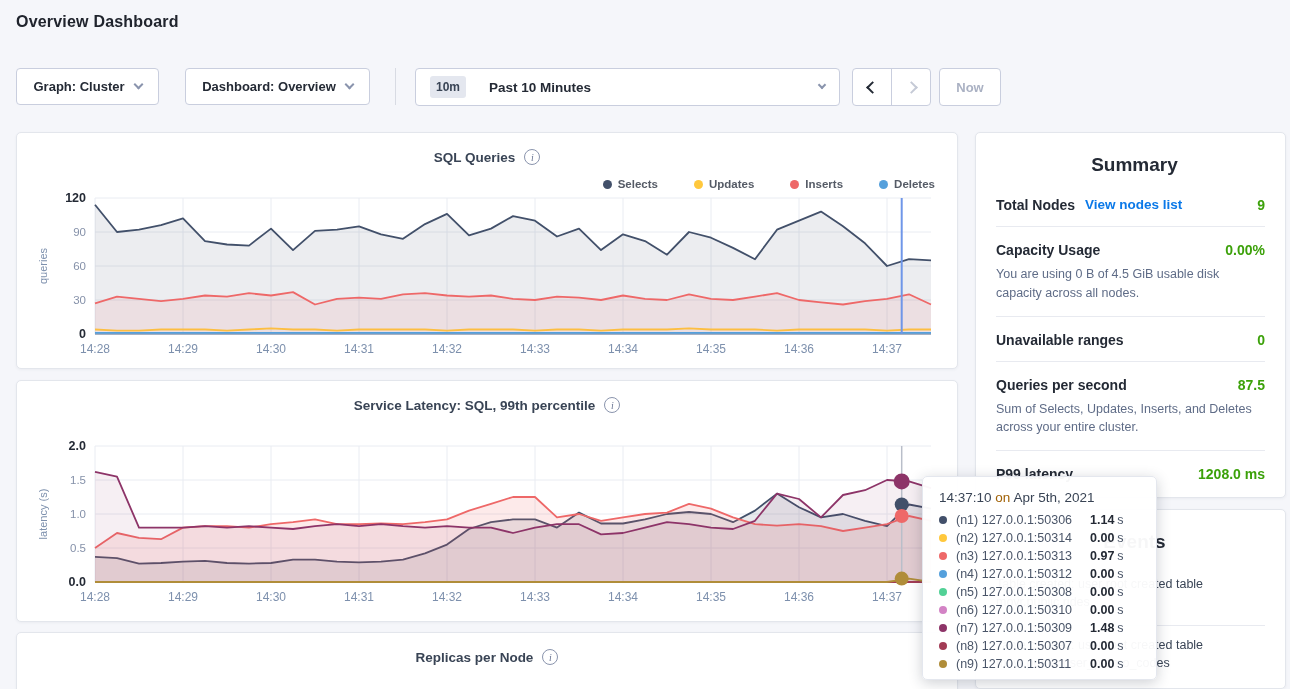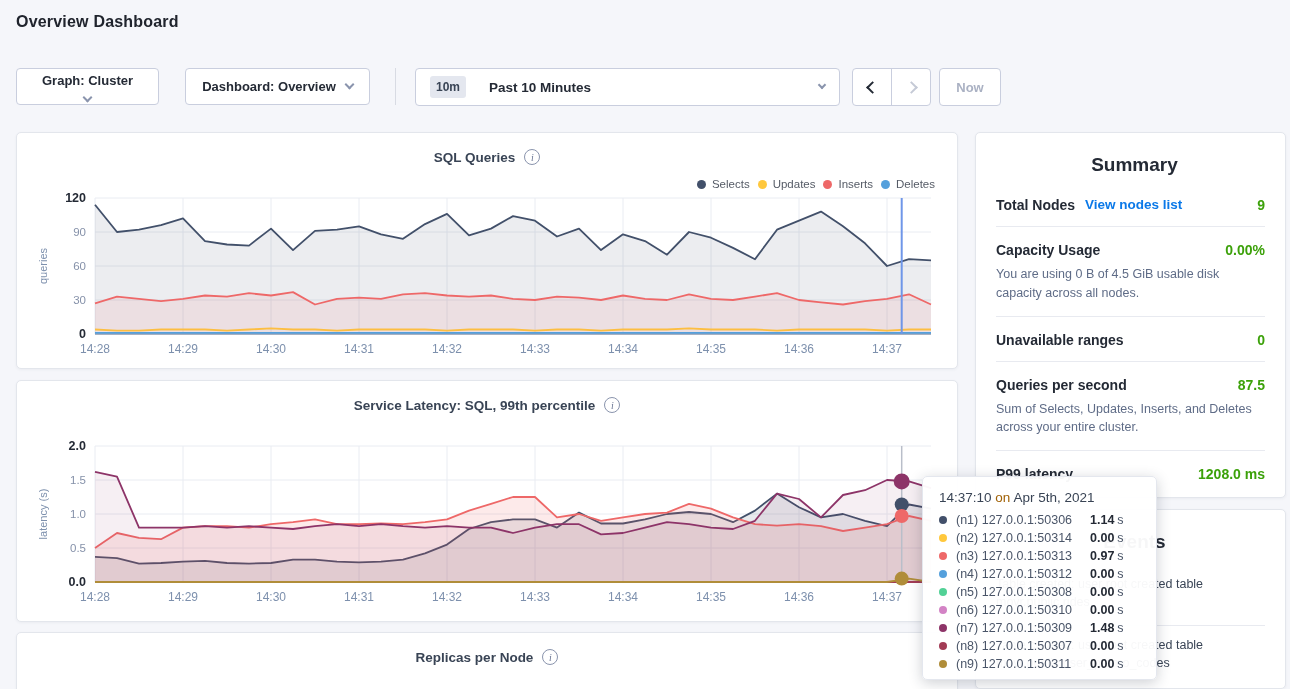--- a/index.html
+++ b/index.html
@@ -3,21 +3,21 @@
 <meta charset="utf-8">
 <style>
   * { margin:0; padding:0; box-sizing:border-box; }
   html,body { width:1290px; height:689px; }
   body { position:relative; overflow:hidden; background:#f5f6fa; font-family:"Liberation Sans", sans-serif; color:#394455; }
 
   .page-title { position:absolute; left:16px; top:13px; font-size:16px; font-weight:600; color:#20242d; letter-spacing:.2px; }
 
   
   .btn { background:#fff; border:1px solid #c9cede; border-radius:4px; font-family:inherit; font-size:13px; font-weight:bold; color:#242a35; cursor:pointer; display:flex; align-items:center; justify-content:center; gap:10px; }
-  .dd1 { position:absolute; left:16px; top:68px; width:143px; height:37px;flex-direction:column; }
+  .dd1 { position:absolute; left:16px; top:68px; width:143px; height:37px; }
   .dd2 { position:absolute; left:185px; top:68px; width:185px; height:37px; }
   .vdiv { position:absolute; left:395px; top:68px; width:1px; height:37px; background:#d8dbe3; }
   .chevron { display:inline-block; width:7px; height:7px; border-right:2px solid #8a94ad; border-bottom:2px solid #8a94ad; transform:rotate(45deg); margin-top:-4px; }
   .timesel { position:absolute; left:415px; top:68px; width:425px; height:38px; justify-content:flex-start; padding:0 14px; }
   .time-badge { background:#e4e7ef; color:#394455; border-radius:3px; font-size:12px; font-weight:bold; padding:4px 6px; margin-right:13px; }
   .time-label { font-size:13.5px; font-weight:bold; color:#242a35; }
   .timesel .chevron { margin-left:auto; width:6px; height:6px; }
   .pager { position:absolute; left:852px; top:68px; width:79px; height:38px; display:flex; background:#fff; border:1px solid #c9cede; border-radius:4px; overflow:hidden; }
   .pager button { flex:1; background:none; border:none; cursor:pointer; display:flex; align-items:center; justify-content:center; }
   .pager .prev { border-right:1px solid #c9cede; }
@@ -28,21 +28,21 @@
   
   .card { position:absolute; background:#fff; border:1px solid #e3e6ec; border-radius:5px; box-shadow:0 1px 3px rgba(40,50,70,.05); }
   .card-chart1 { left:16px; top:132px; width:942px; height:237px; }
   .card-chart2 { left:16px; top:380px; width:942px; height:242px; }
   .card-chart3 { left:16px; top:632px; width:942px; height:90px; }
   .card-summary { left:975px; top:132px; width:311px; height:366px; overflow:hidden; }
   .card-events { left:975px; top:509px; width:311px; height:180px; overflow:hidden; }
 
   .chart-title { position:absolute; left:0; right:0; top:16px; display:flex; align-items:center; justify-content:center; gap:9px; font-size:13.5px; font-weight:bold; color:#394455; }
   .info-icon { display:inline-flex; align-items:center; justify-content:center; width:16px; height:16px; border:1px solid #8a94ad; border-radius:50%; color:#6b7694; font-size:10px; font-weight:normal; font-family:"Liberation Serif",serif; font-style:italic; cursor:pointer; }
-  .legend { position:absolute; right:22px; top:45px; display:flex; gap:8px; }
+  .legend { position:absolute; right:22px; top:45px; display:flex; gap:36px;font-weight:bold; }
   .lg-item { display:flex; align-items:center; gap:6px; font-size:11.5px; color:#555b66; cursor:pointer; }
   .lg-dot { width:9px; height:9px; border-radius:50%; }
   svg.chart { position:absolute; left:0; top:56px; }
   svg .grid { stroke:#e9ecf2; stroke-width:1; }
   svg .xlab { fill:#7d90ad; font-size:12px; text-anchor:middle; font-family:"Liberation Sans",sans-serif; }
   svg .ylab { fill:#8591a9; font-size:11.5px; text-anchor:end; font-family:"Liberation Sans",sans-serif; }
   svg .ylab.strong { fill:#242a35; font-weight:bold; font-size:12.5px; }
   svg .unit { fill:#7d90ad; font-size:11px; text-anchor:middle; font-family:"Liberation Sans",sans-serif; }
 
   

